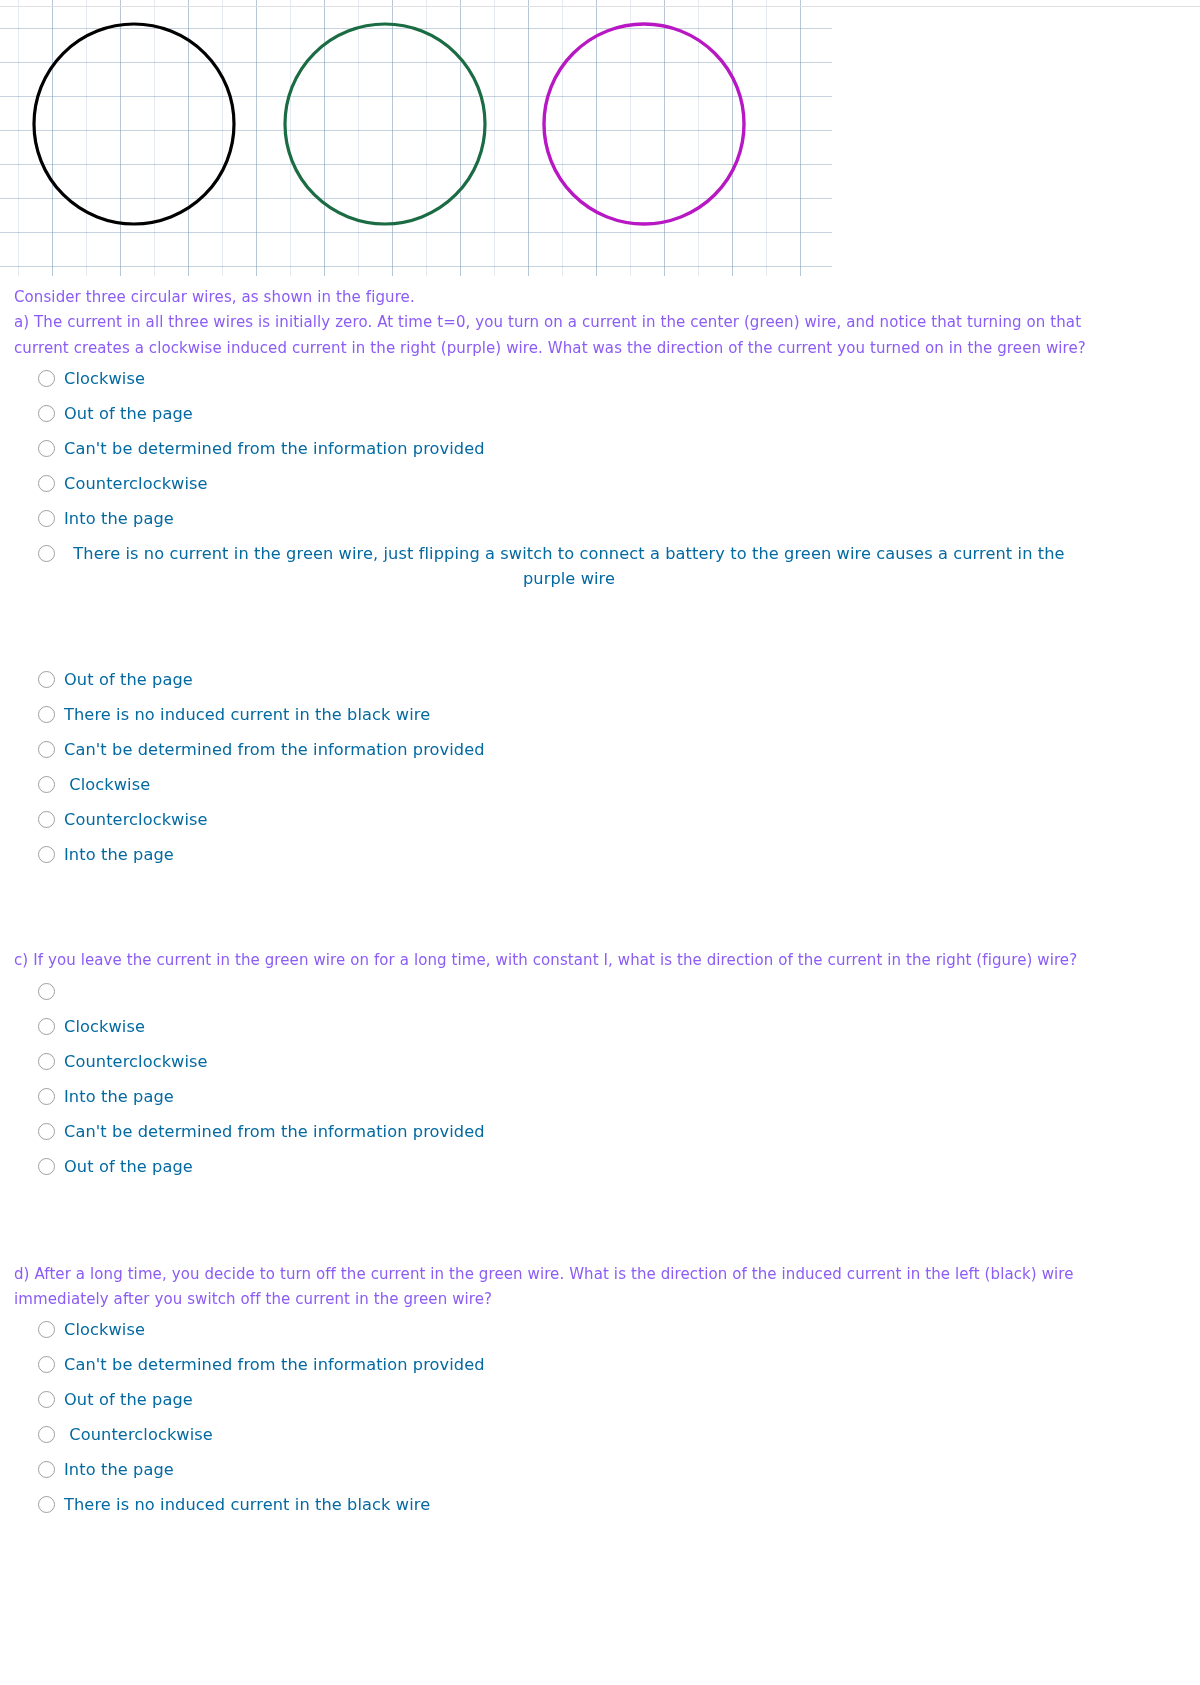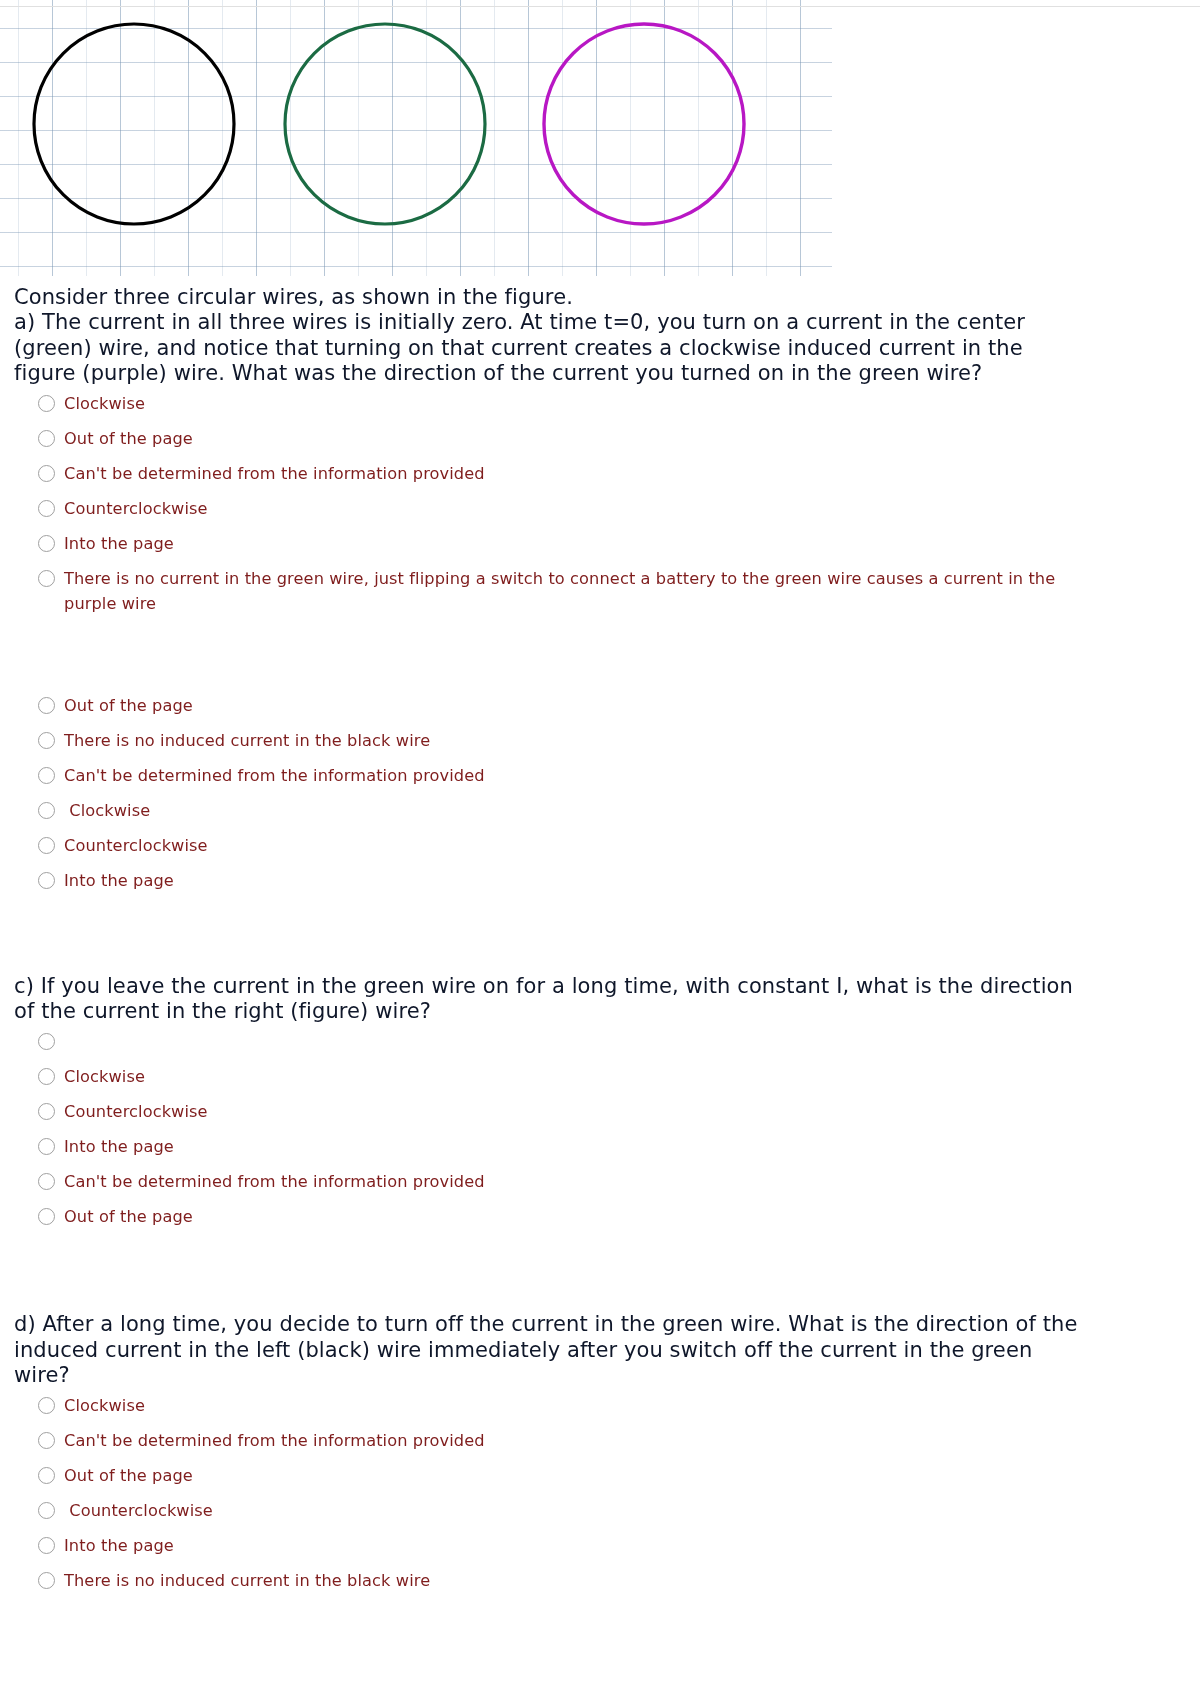--- a/index.html
+++ b/index.html
@@ -53,23 +53,23 @@
   }
 
   
   #content {
     position: absolute;
     left: 14px;
     top: 285px;
     width: 1075px;
   }
   .qtext {
-    font-size: 21px;
+    font-size: 15px;
     line-height: 25.3px;
-    color: #0f172a;
+    color: #8b5cf6;
     letter-spacing: 0.1px;
   }
   .block { margin: 0; }
 
   .options {
     list-style: none;
     margin: 0;
     padding: 0;
   }
   .option {
@@ -88,24 +88,25 @@
     background: #ffffff;
     margin-top: 9px;
     margin-left: 24px;
     margin-right: 9px;
     box-sizing: border-box;
   }
   .option-label {
     font-size: 16.2px;
     line-height: 25.3px;
     padding-top: 5px;
-    color: #7f1d1d;
+    color: #0369a1;
     white-space: pre-wrap;
     letter-spacing: 0.1px;
     max-width: 1010px;
+    text-align: center;
   }
 
   
   .section { margin-bottom: 0; }
   .gap-a { height: 71px; }
   .gap-b { height: 76px; }
   .gap-c { height: 78px; }
 </style>
 </head>
 <body>
@@ -118,21 +119,21 @@
     <circle cx="385" cy="124" r="100" fill="none" stroke="#1b6b43" stroke-width="3.2"></circle>
     <circle cx="644" cy="124" r="100" fill="none" stroke="#b817c4" stroke-width="3.4"></circle>
   </svg>
 </div>
 
 <div id="content">
 
   <p class="qtext block">Consider three circular wires, as shown in the figure.</p>
 
   <div class="section">
-    <p class="qtext block">a) The current in all three wires is initially zero. At time t=0, you turn on a current in the center (green) wire, and notice that turning on that current creates a clockwise induced current in the figure (purple) wire. What was the direction of the current you turned on in the green wire?</p>
+    <p class="qtext block">a) The current in all three wires is initially zero. At time t=0, you turn on a current in the center (green) wire, and notice that turning on that current creates a clockwise induced current in the right (purple) wire. What was the direction of the current you turned on in the green wire?</p>
     <ul class="options">
       <li class="option">
         <span class="radio"></span>
         <span class="option-label">Clockwise</span>
       </li>
       <li class="option">
         <span class="radio"></span>
         <span class="option-label">Out of the page</span>
       </li>
       <li class="option">

